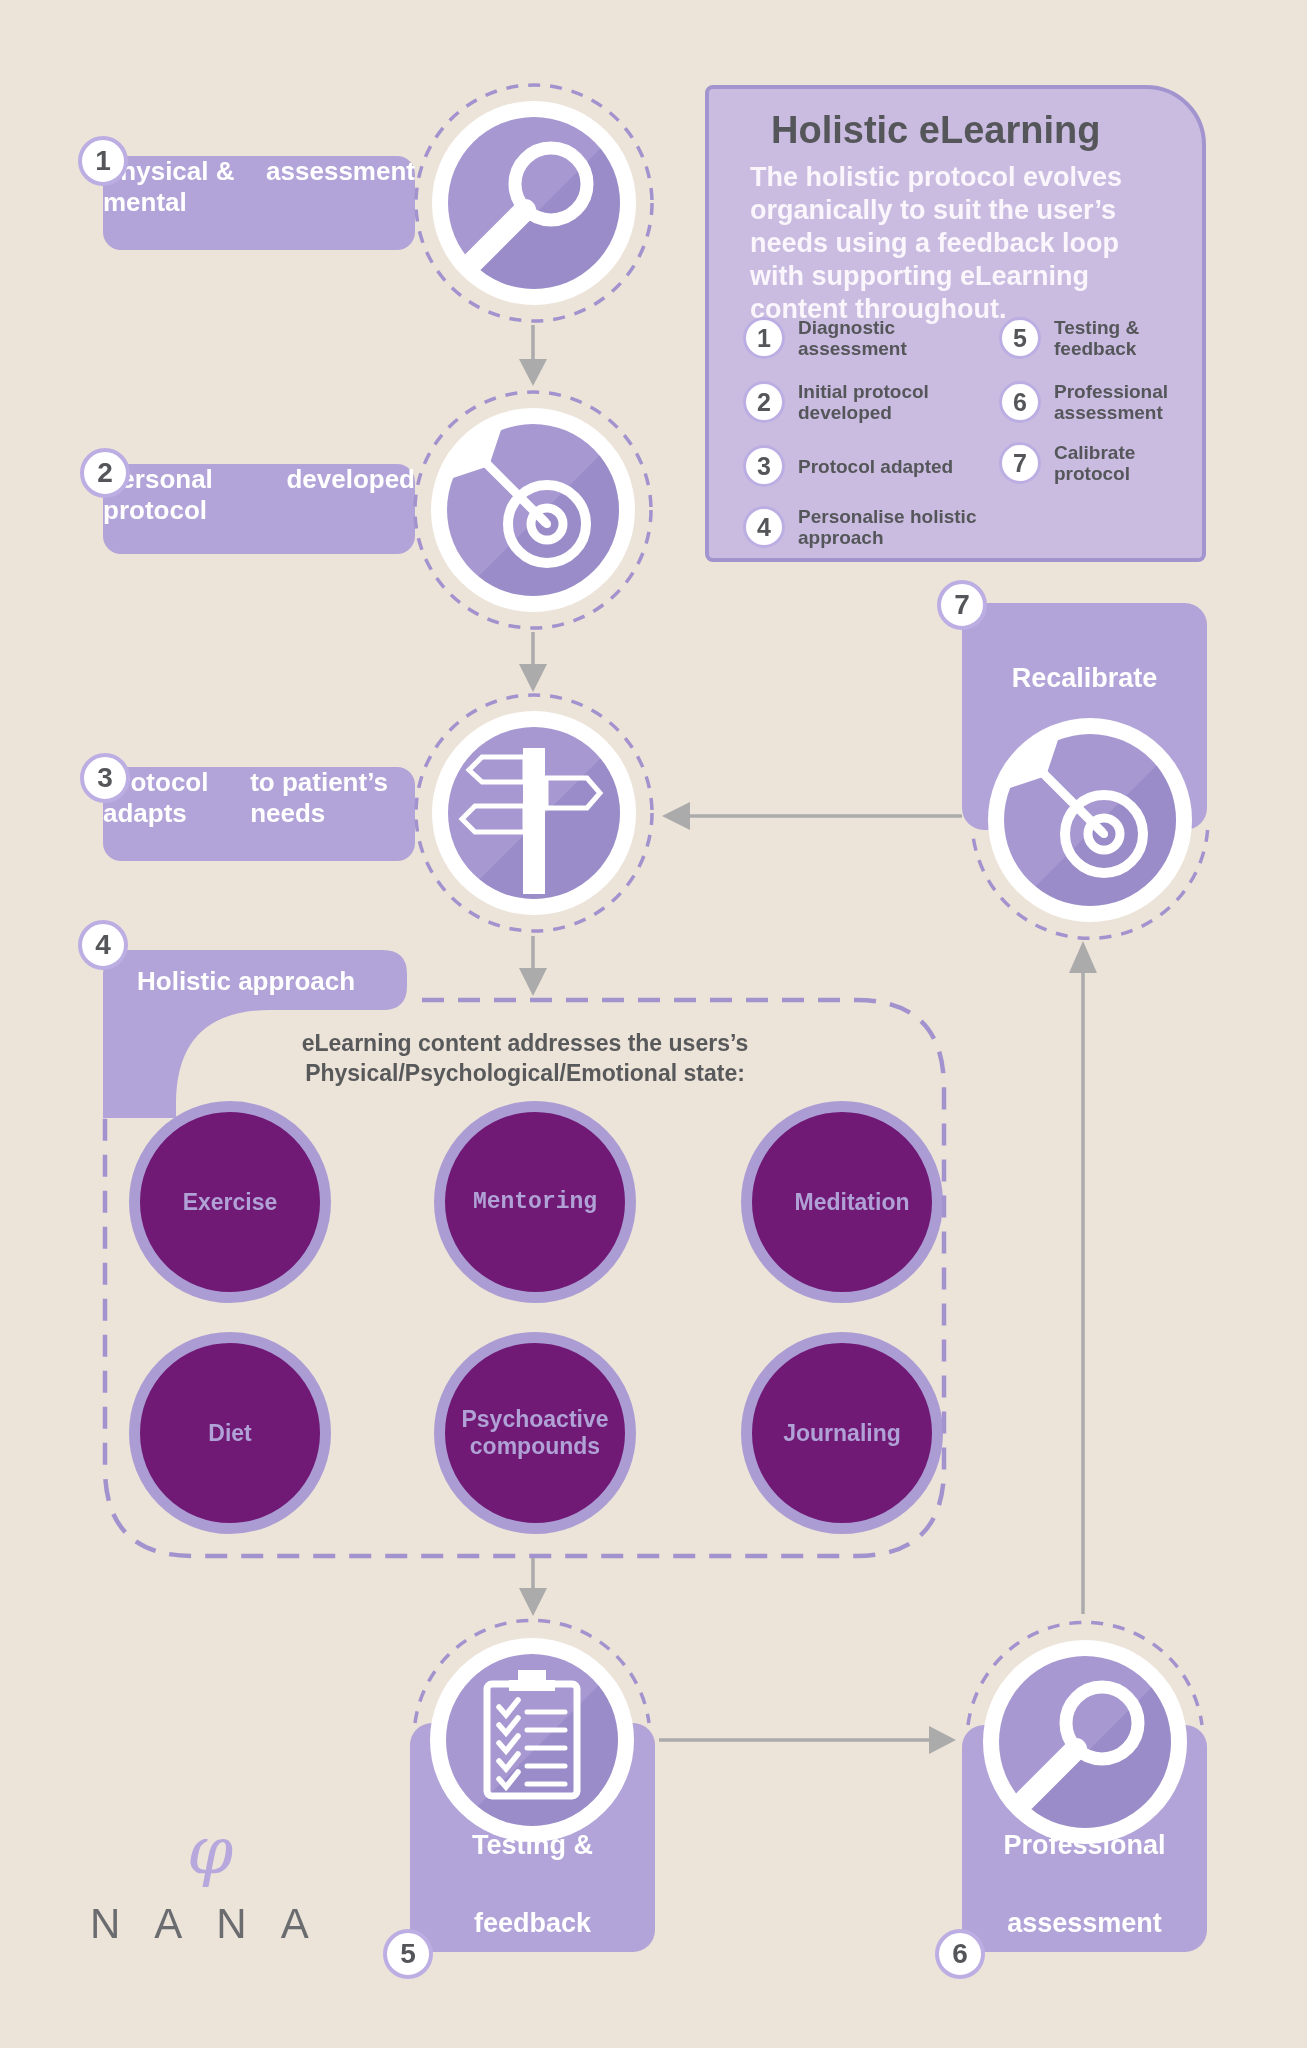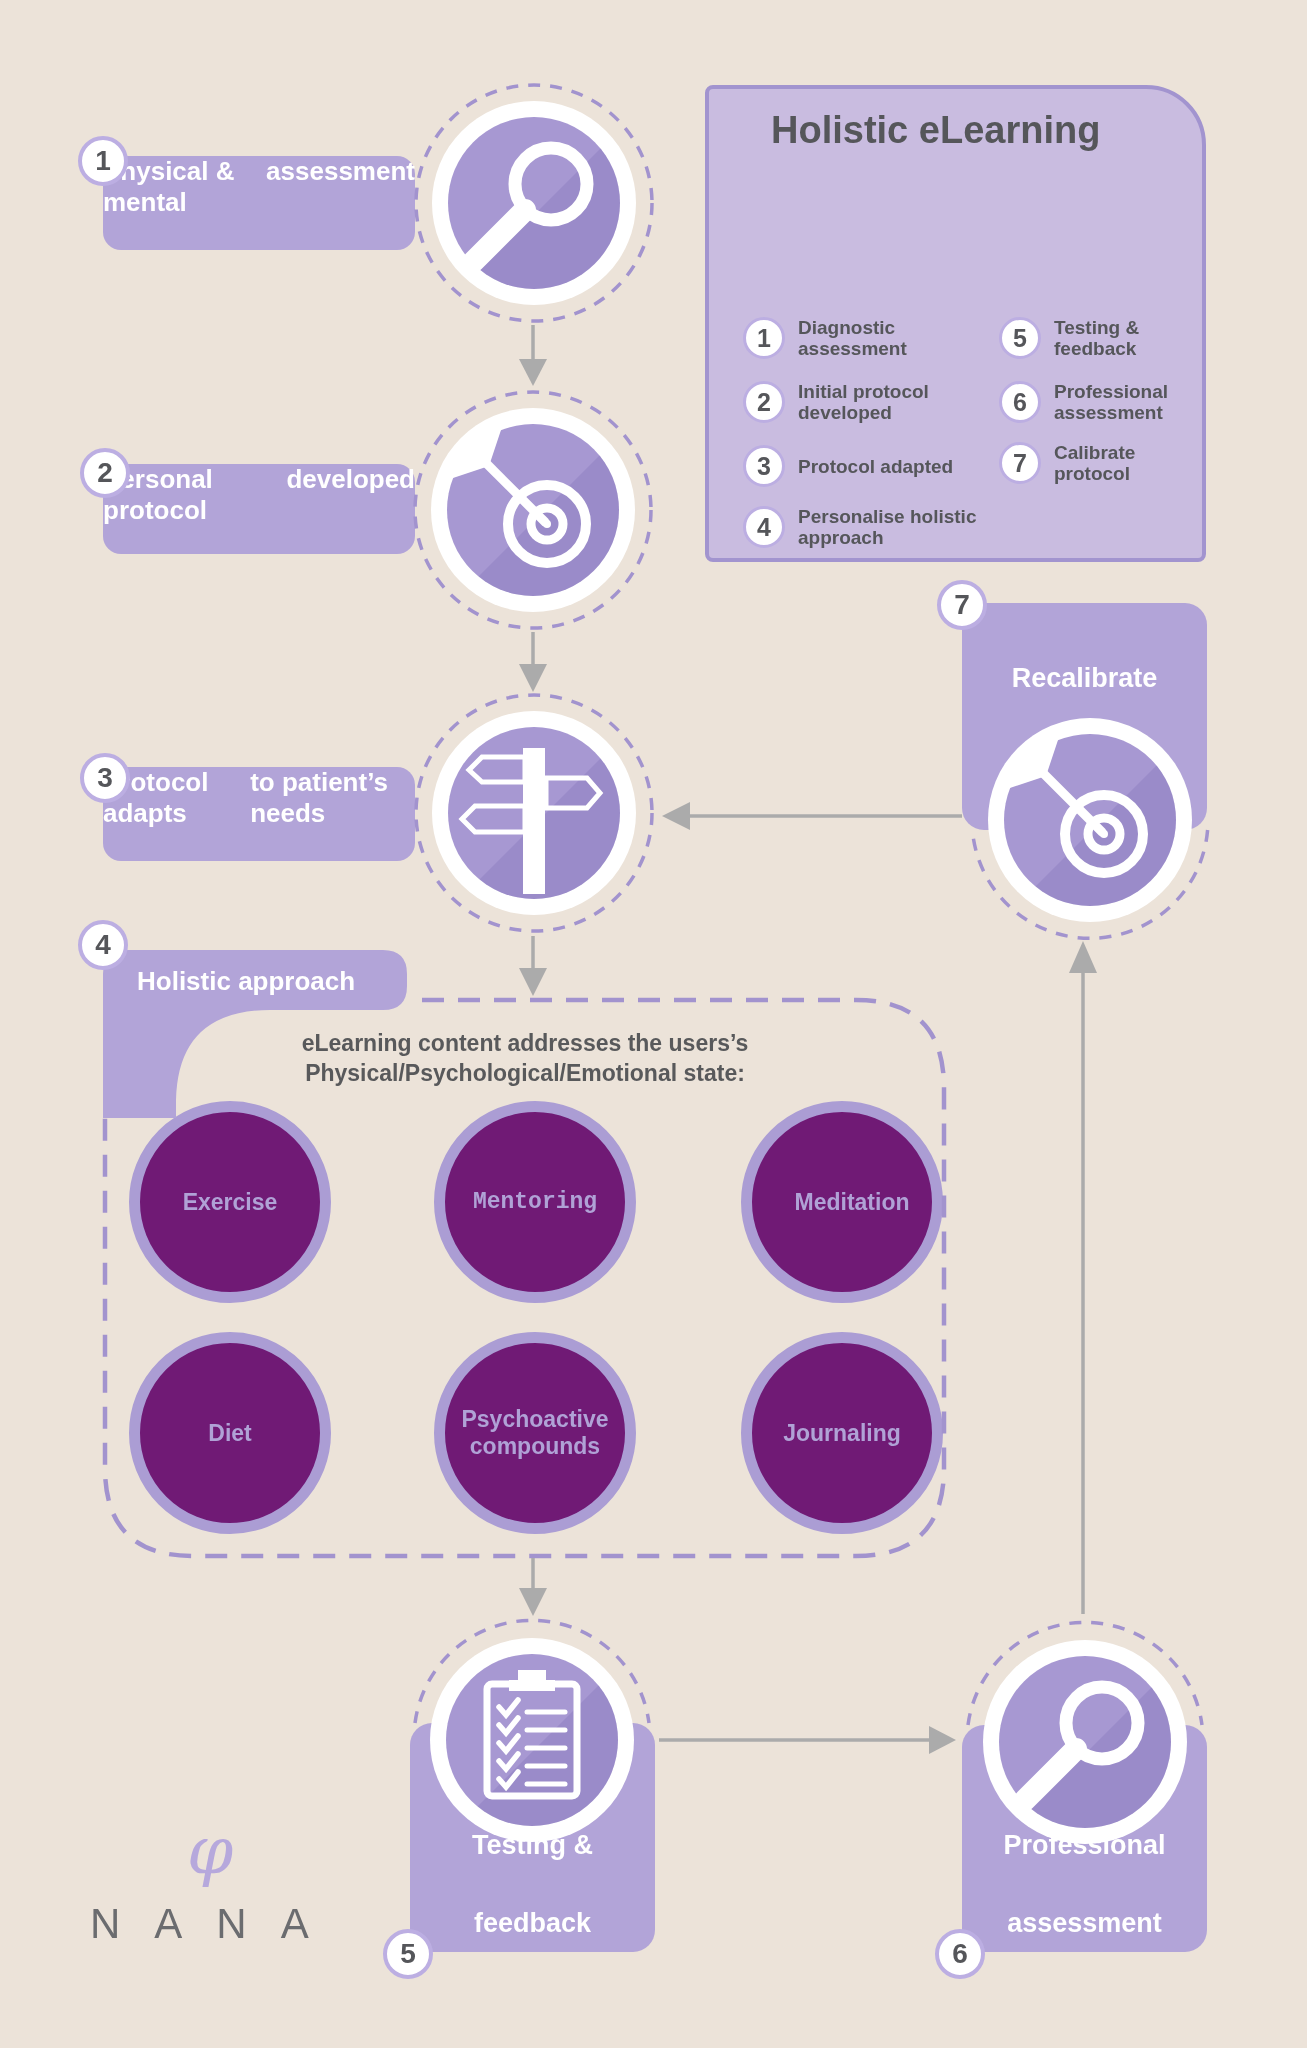--- a/index.html
+++ b/index.html
@@ -77,20 +77,27 @@
   .tab-fill{fill:#b2a4d8;}
   .tab-text{fill:#ffffff;font-weight:bold;font-size:26px;font-family:"Liberation Sans",sans-serif;}
 </style>
 </head>
 <body>
 
 <div class="canvas">
 
   <div class="legend layer1">
     <div class="legend-title">Holistic eLearning</div>
+    <div class="legend-desc">
+      <span>The holistic protocol evolves</span>
+      <span>organically to suit the user’s</span>
+      <span>needs using a feedback loop</span>
+      <span>with supporting eLearning</span>
+      <span>content throughout.</span>
+    </div>
 
     <div class="litem" style="left:34px;top:228px;">
       <span class="lbadge">1</span>
       <span class="ltext">
           <span>Diagnostic</span>
           <span>assessment</span>
         </span>
     </div>
     <div class="litem" style="left:34px;top:292px;">
       <span class="lbadge">2</span>

